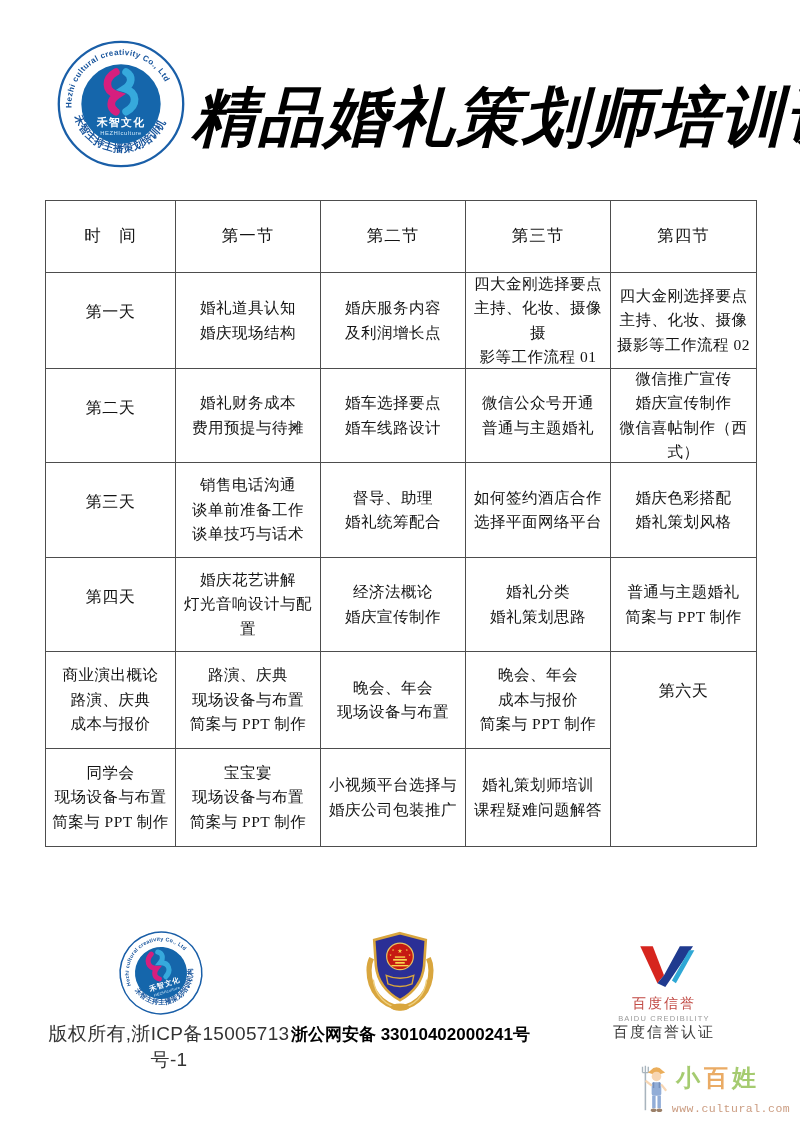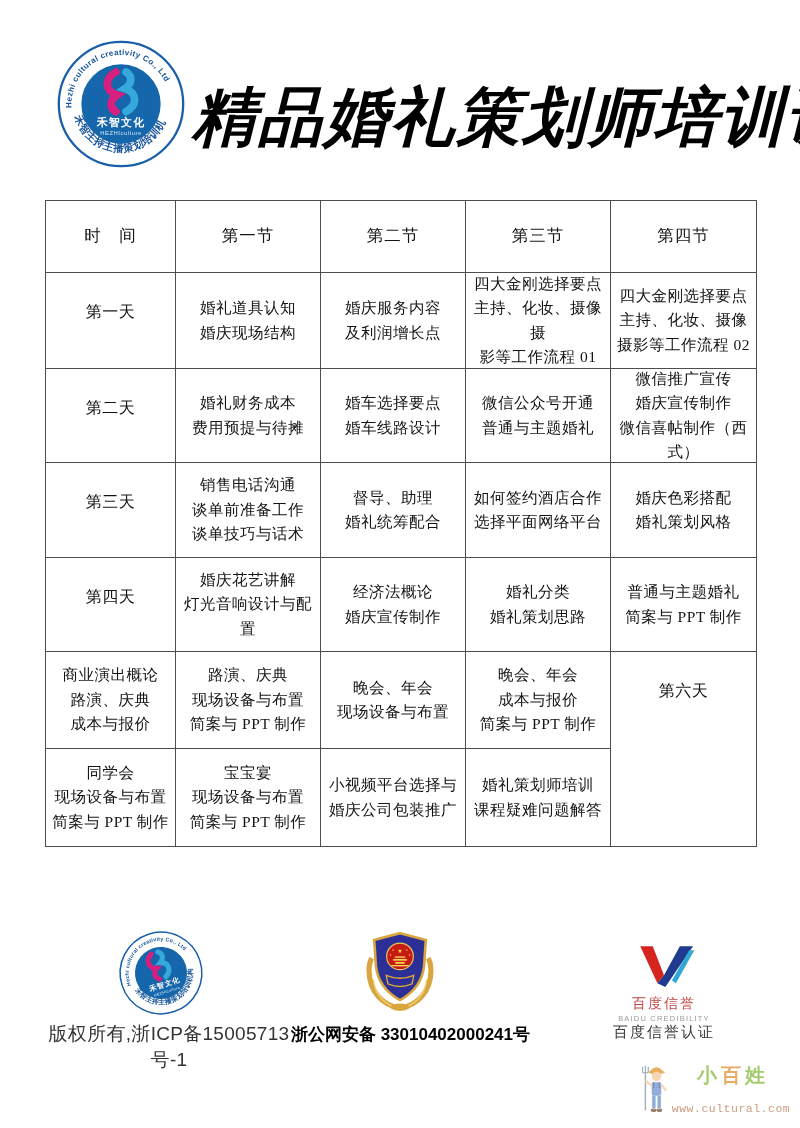--- a/index.html
+++ b/index.html
@@ -53,22 +53,22 @@
   }
   .baidu-block { position:absolute; left:598px; top:938px; width:132px; text-align:center; }
   .baidu-v { width:66px; height:56px; display:block; margin:0 auto; }
   .baidu-title { font-size:14px; letter-spacing:2px; margin-top:1px; }
   .baidu-subtitle { font-size:7.5px; letter-spacing:1.2px; color:#999; margin-top:1px; }
   .baidu-caption { font-size:15px; letter-spacing:2px; color:#3a3a3a; }
 
   
   .watermark { position:absolute; right:8px; bottom:10px; width:152px; height:56px; }
   .farmer-icon { position:absolute; left:0; bottom:2px; width:32px; height:54px; opacity:0.85; }
-  .wm-name { position:absolute; left:36px; top:0; width:114px; text-align:center;
-             font-size:20px; font-weight:700; letter-spacing:4px; white-space:nowrap; opacity:0.8; }
+  .wm-name { position:absolute; left:36px; top:0; width:114px; 
+             font-size:24px; font-weight:700; letter-spacing:4px; white-space:nowrap; opacity:0.8; }
   .wm-url { position:absolute; left:30px; bottom:3px; width:122px; text-align:center;
             font-size:11.5px; color:#c59173; letter-spacing:0.5px; opacity:0.9;
             font-family:"Liberation Mono", monospace; }
 </style>
 </head>
 <body>
 
 <svg width="0" height="0" style="position:absolute" aria-hidden="true">
   <defs>
 

